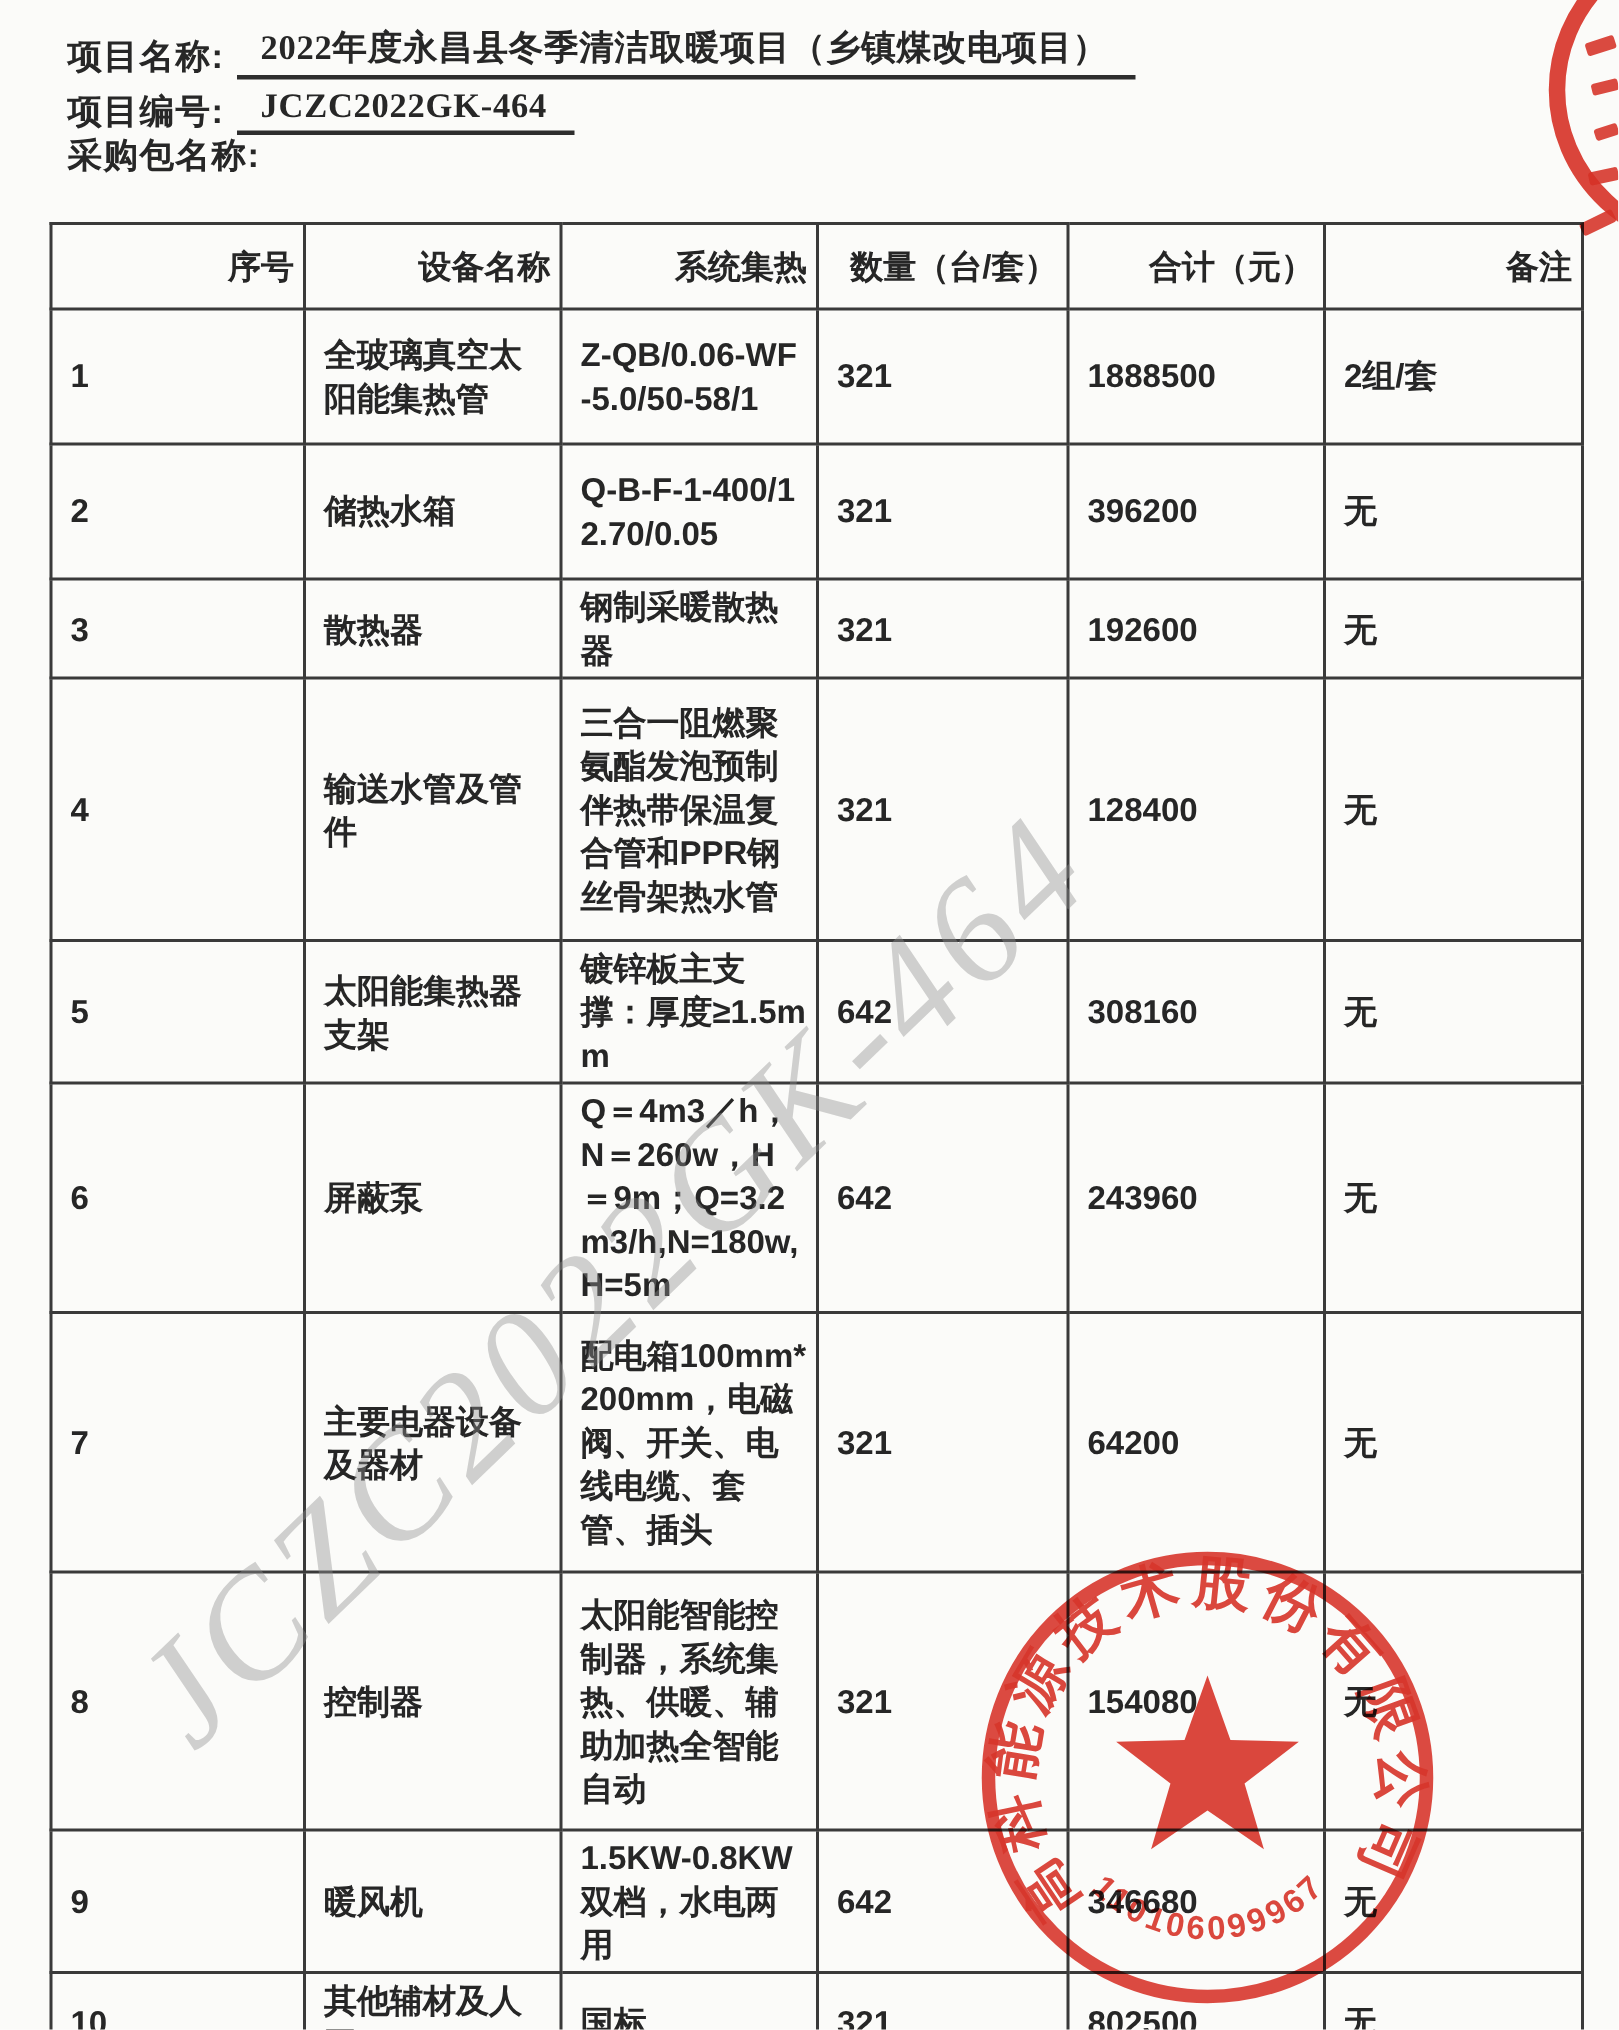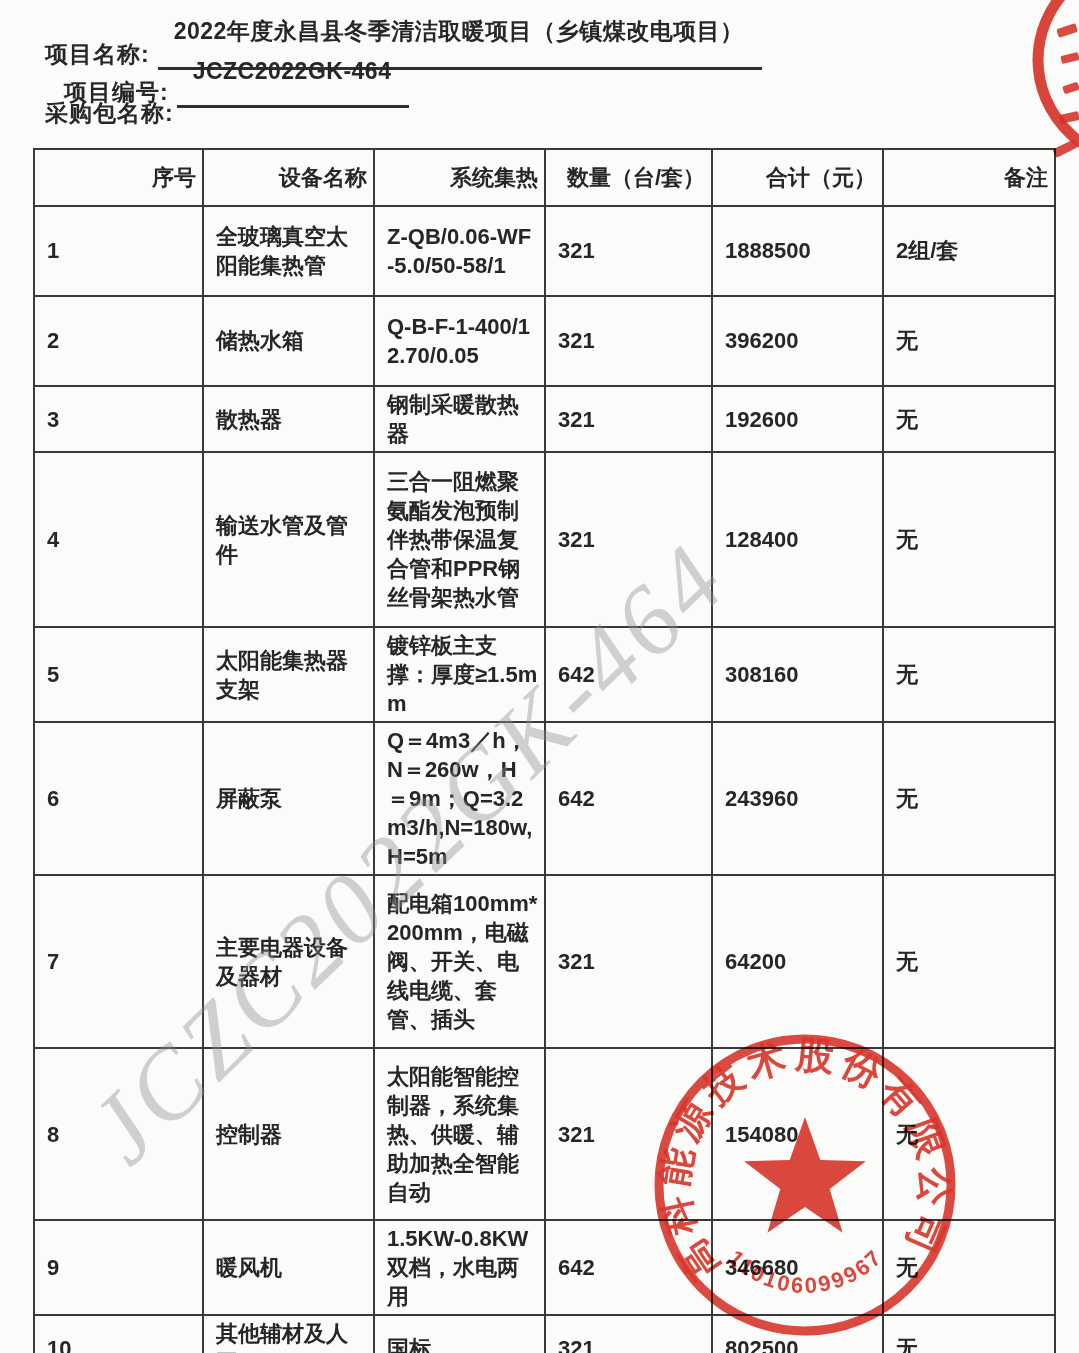--- a/index.html
+++ b/index.html
@@ -7,26 +7,27 @@
     width:1079px; height:1353px; position:relative; overflow:hidden;
     background:#fbfbf9;
     font-family:"Liberation Sans", sans-serif;
     color:#272727;
   }
   
   .field { position:absolute; left:45px; display:flex; align-items:flex-end; z-index:2; }
   .field .lbl { font-size:23px; font-weight:700; letter-spacing:1px; white-space:nowrap; }
   .field .val {
     font-size:23px; font-weight:700; white-space:nowrap;
-    border-bottom:3px solid #2e2e2e; padding:0 18px 20px 16px; margin-left:8px;
+    border-bottom:3px solid #2e2e2e; padding:0 18px 3px 16px; margin-left:8px;
     letter-spacing:0.5px;
+    font-family:Liberation Serif, serif;
   }
   .f1 { top:16px; }
-  .f2 { top:58px;margin-left:19px; }
-  .f3 { top:98px; }
+  .f2 { top:58px; }
+  .f3 { top:88px; }
   
   table.main {
     position:absolute; left:33px; top:148px; width:1021px;
     border-collapse:collapse; table-layout:fixed; z-index:1;
     background:transparent;
   }
   table.main th, table.main td {
     border:2px solid #3a3a3a;
     font-size:22px; font-weight:600; color:#262626;
     text-align:left; vertical-align:middle;

